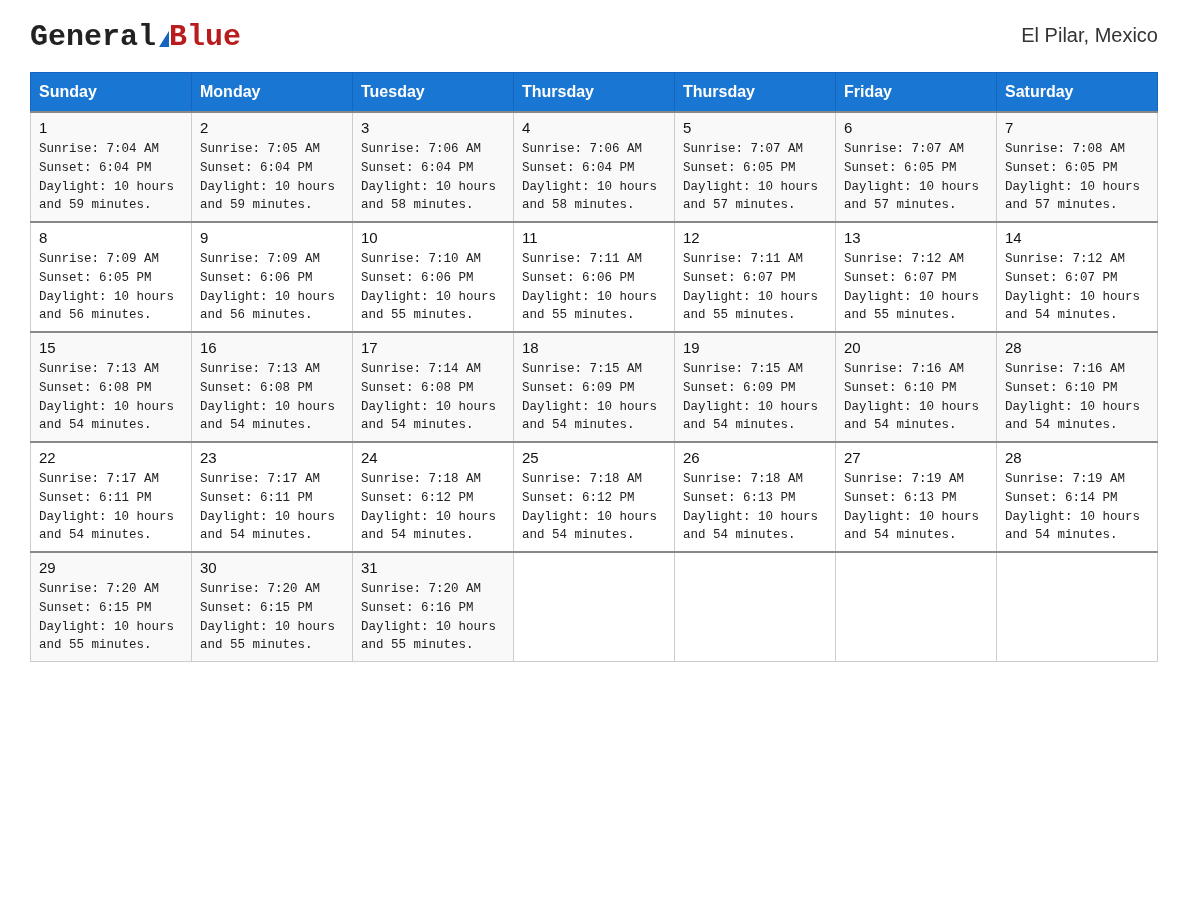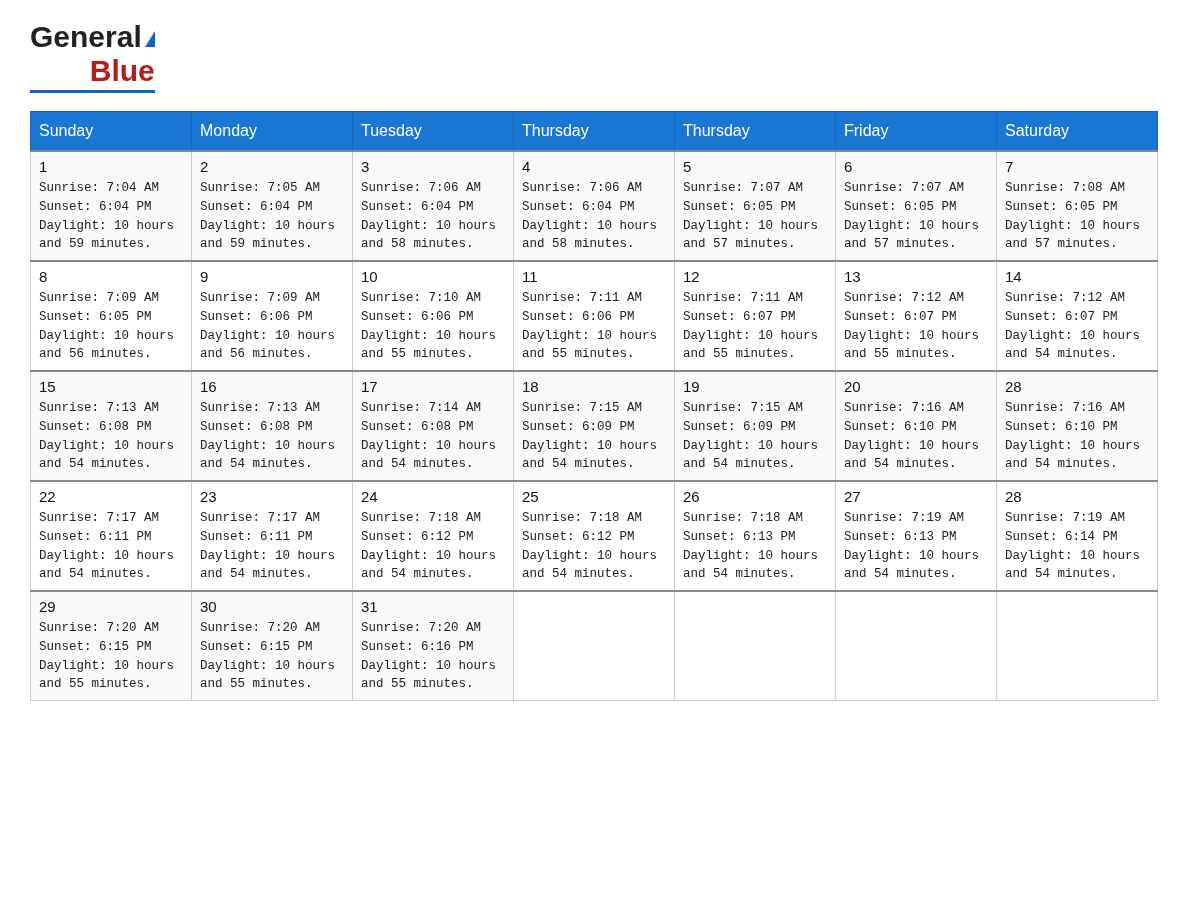--- a/index.html
+++ b/index.html
@@ -12,22 +12,23 @@
       padding: 20px 30px;
     }
     .header {
       display: flex;
       justify-content: space-between;
       align-items: flex-start;
       margin-bottom: 18px;
     }
     .logo {
       display: flex;
-      flex-direction: column;
-      align-items: flex-end;
+      flex-direction: row;
+      align-items: flex-start;
+      font-family: Liberation Mono, monospace;
     }
     .logo-row {
       display: flex;
       align-items: center;
     }
     .logo-underline {
       height: 3px;
       background: #1565c0;
       margin-top: 2px;
       width: 100%;
@@ -48,21 +49,21 @@
     }
     .calendar {
       width: 100%;
       border-collapse: collapse;
       border: 1px solid #bbb;
     }
     .calendar th {
       background-color: #1976d2;
       color: #fff;
       font-size: 16px;
-      font-weight: normal;
+      font-weight: bold;
       padding: 10px 8px;
       text-align: left;
       border: 1px solid #1565c0;
     }
     .calendar td {
       vertical-align: top;
       padding: 6px 8px;
       font-size: 13px;
       border: 1px solid #ccc;
       width: 14.28%;
@@ -107,20 +108,21 @@
     <div class="logo-row">
       <span style="font-size:30px;font-weight:bold;color:#222;">General</span>
       <span style="display:inline-block;width:0;height:0;border-left:10px solid transparent;border-right:0px solid transparent;border-bottom:16px solid #1565c0;margin-left:3px;position:relative;top:2px;"></span>
     </div>
     <div>
       <span style="font-size:30px;font-weight:bold;color:#b91c1c;">Blue</span>
     </div>
     <div class="logo-underline"></div>
   </div>
   <div class="title-area">
+    <div class="location">El Pilar, Mexico</div>
   </div>
 </div>
 
 <table class="calendar">
   <thead>
     <tr>
       <th>Sunday</th>
       <th>Monday</th>
       <th>Tuesday</th>
       <th>Thursday</th>

